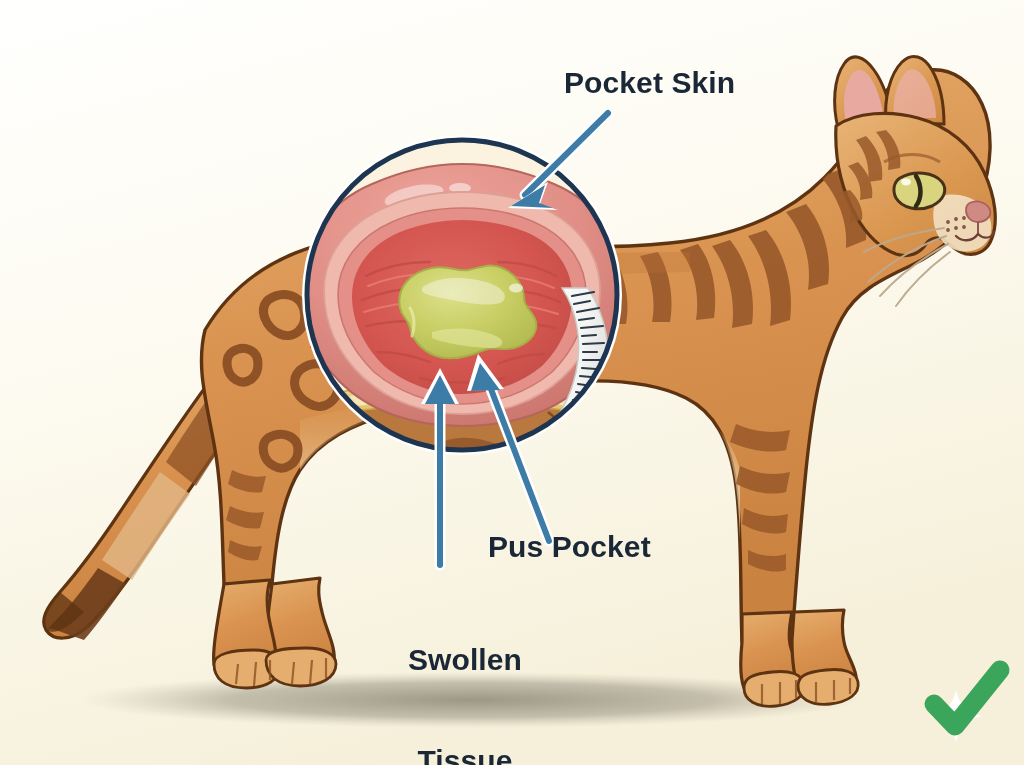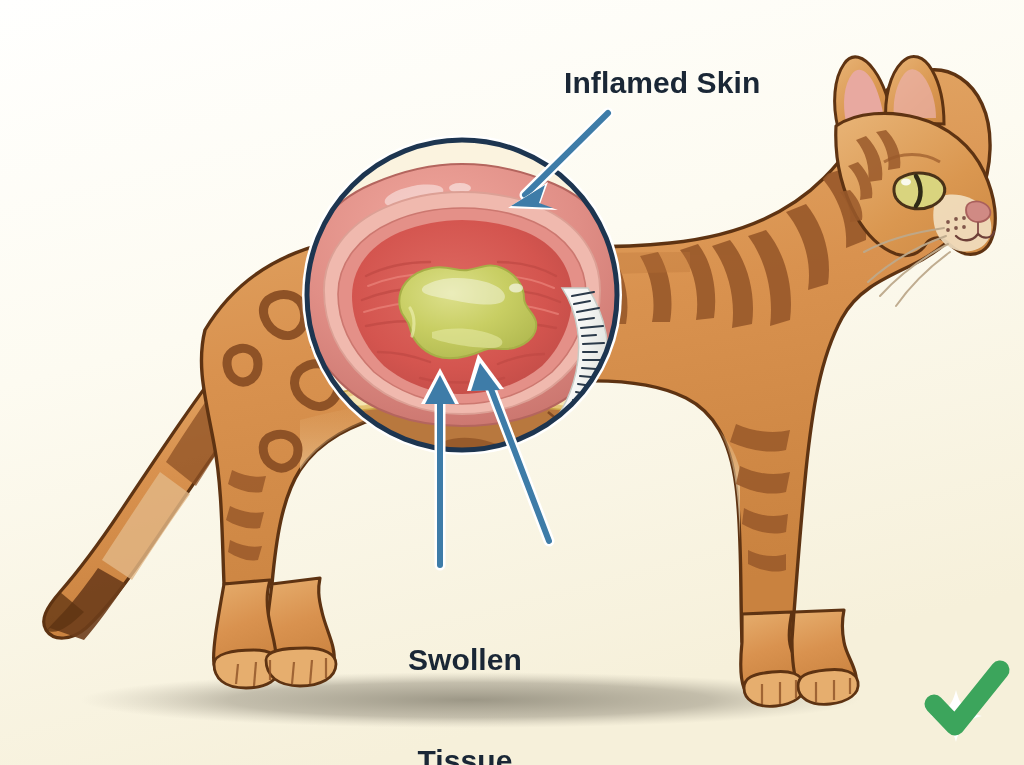--- a/index.html
+++ b/index.html
@@ -430,21 +430,22 @@
       </g>
     </g>
 
     <g>
       <path d="M956,690 C960,706 966,712 982,716 C966,720 960,726 956,742
                C952,726 946,720 930,716 C946,712 952,706 956,690 Z" fill="#FFFFFF"></path>
       <path d="M934,704 L955,726 L1000,670" fill="none" stroke="#3CA55C" stroke-width="19" stroke-linecap="round" stroke-linejoin="round"></path>
     </g>
   </svg>
 
-  <div id="lbl-swollen" class="lbl">Inflamed Skin</div>
-
+  <div id="lbl-swollen" class="lbl">Pocket Skin</div>
+
+  <div id="lbl-pus" class="lbl">Pus Pocket</div>
 
   <div id="lbl-inflamed" class="lbl">
     <div>Swollen</div>
     <div>Tissue</div>
   </div>
 
 </div>
 
 </body></html>

